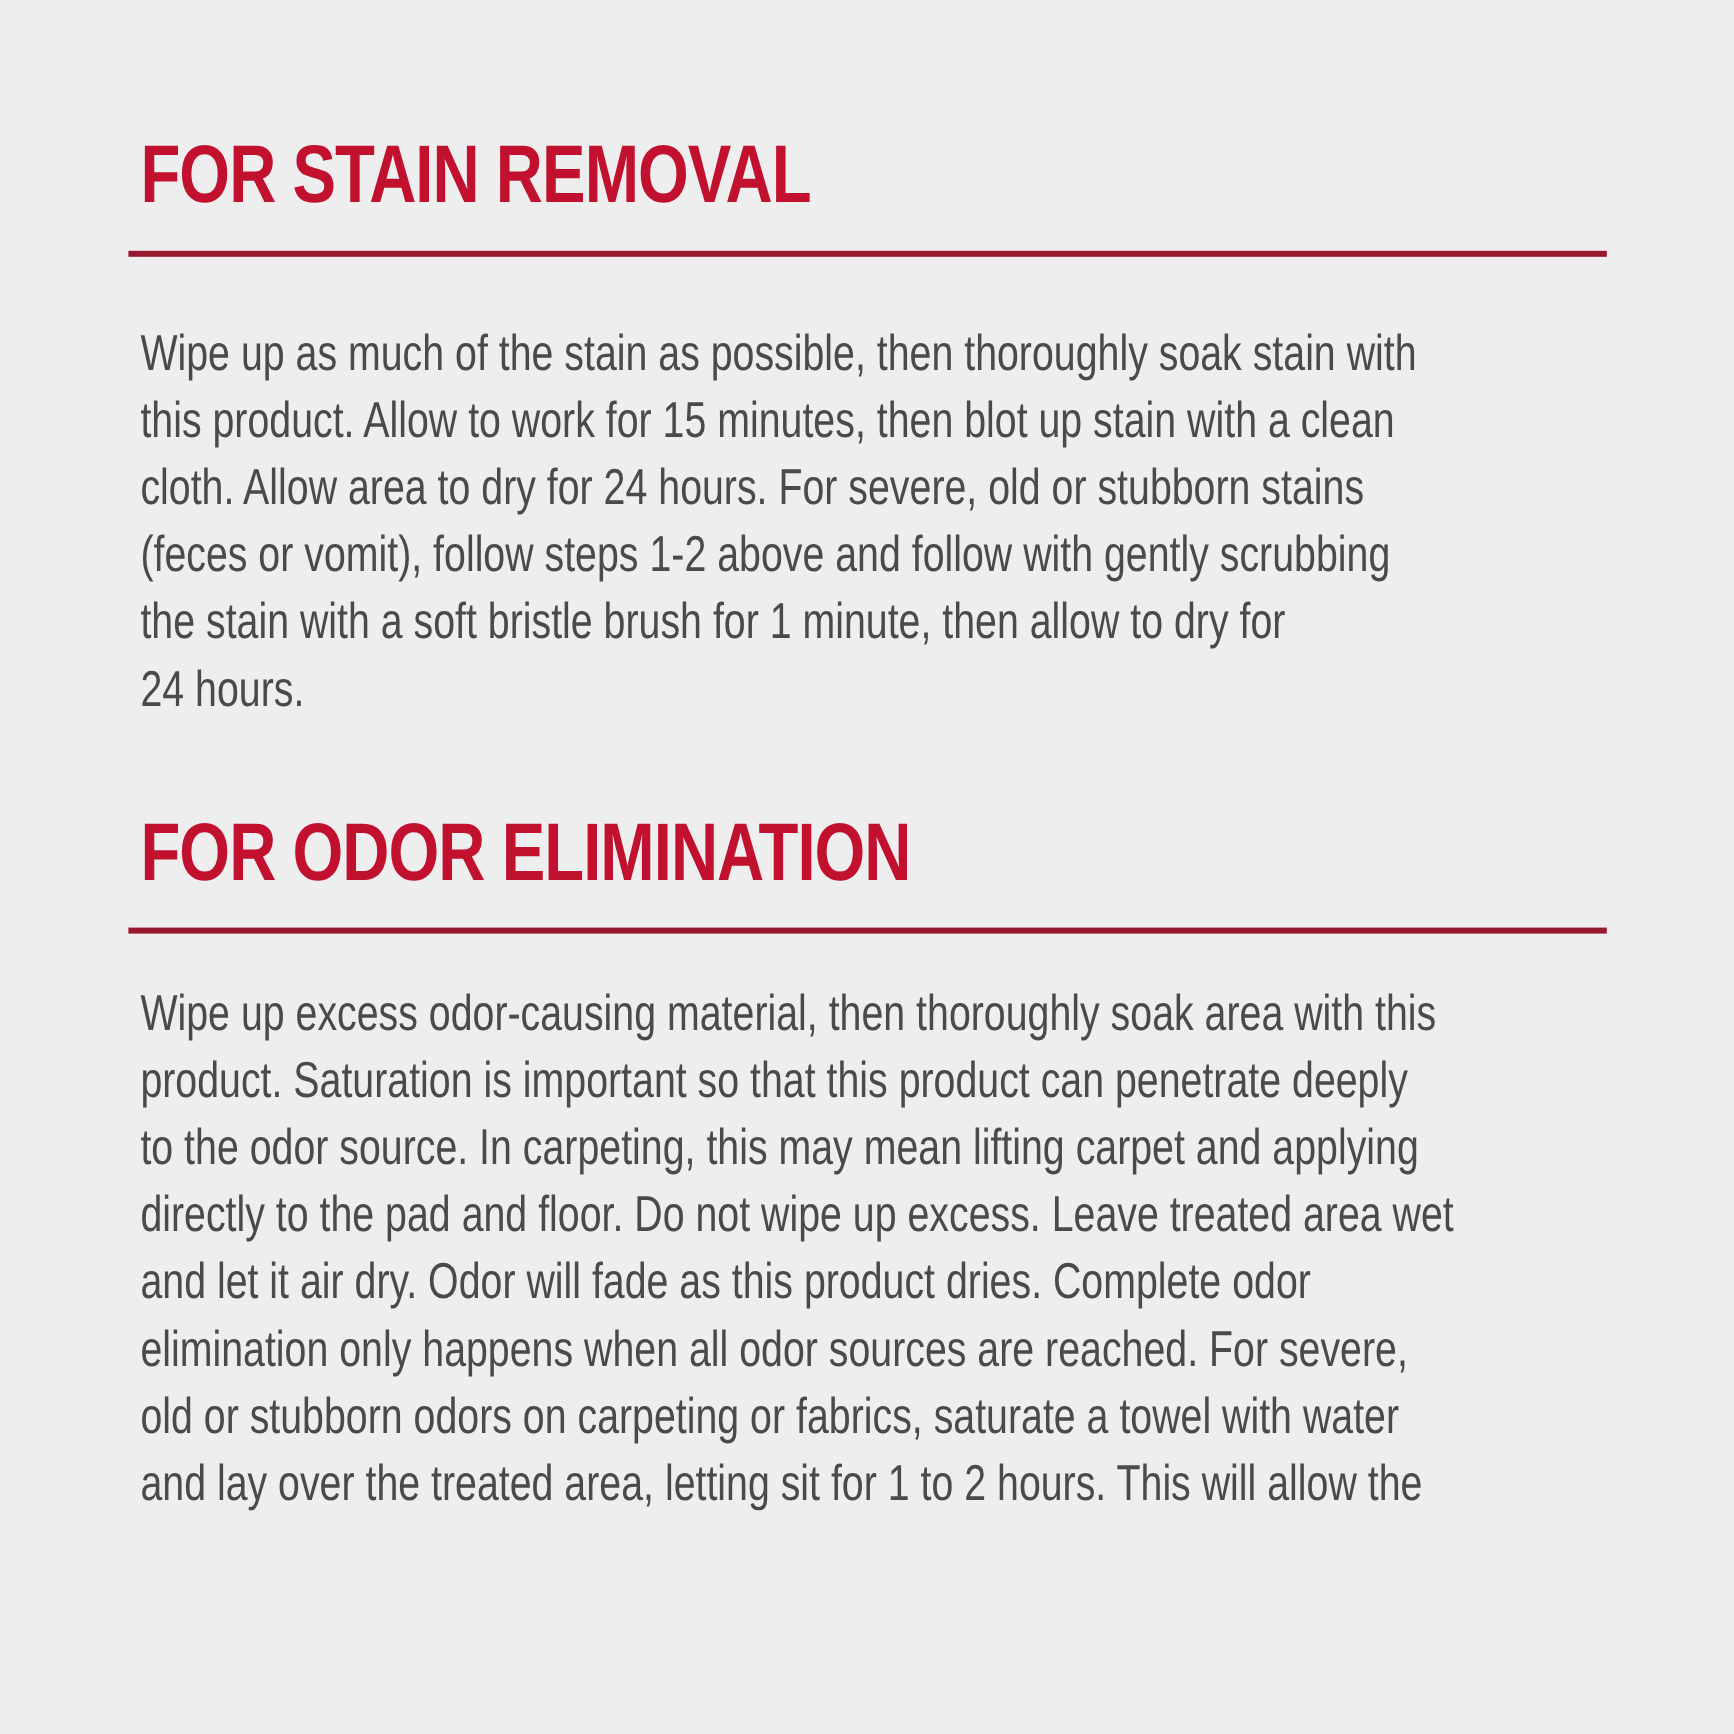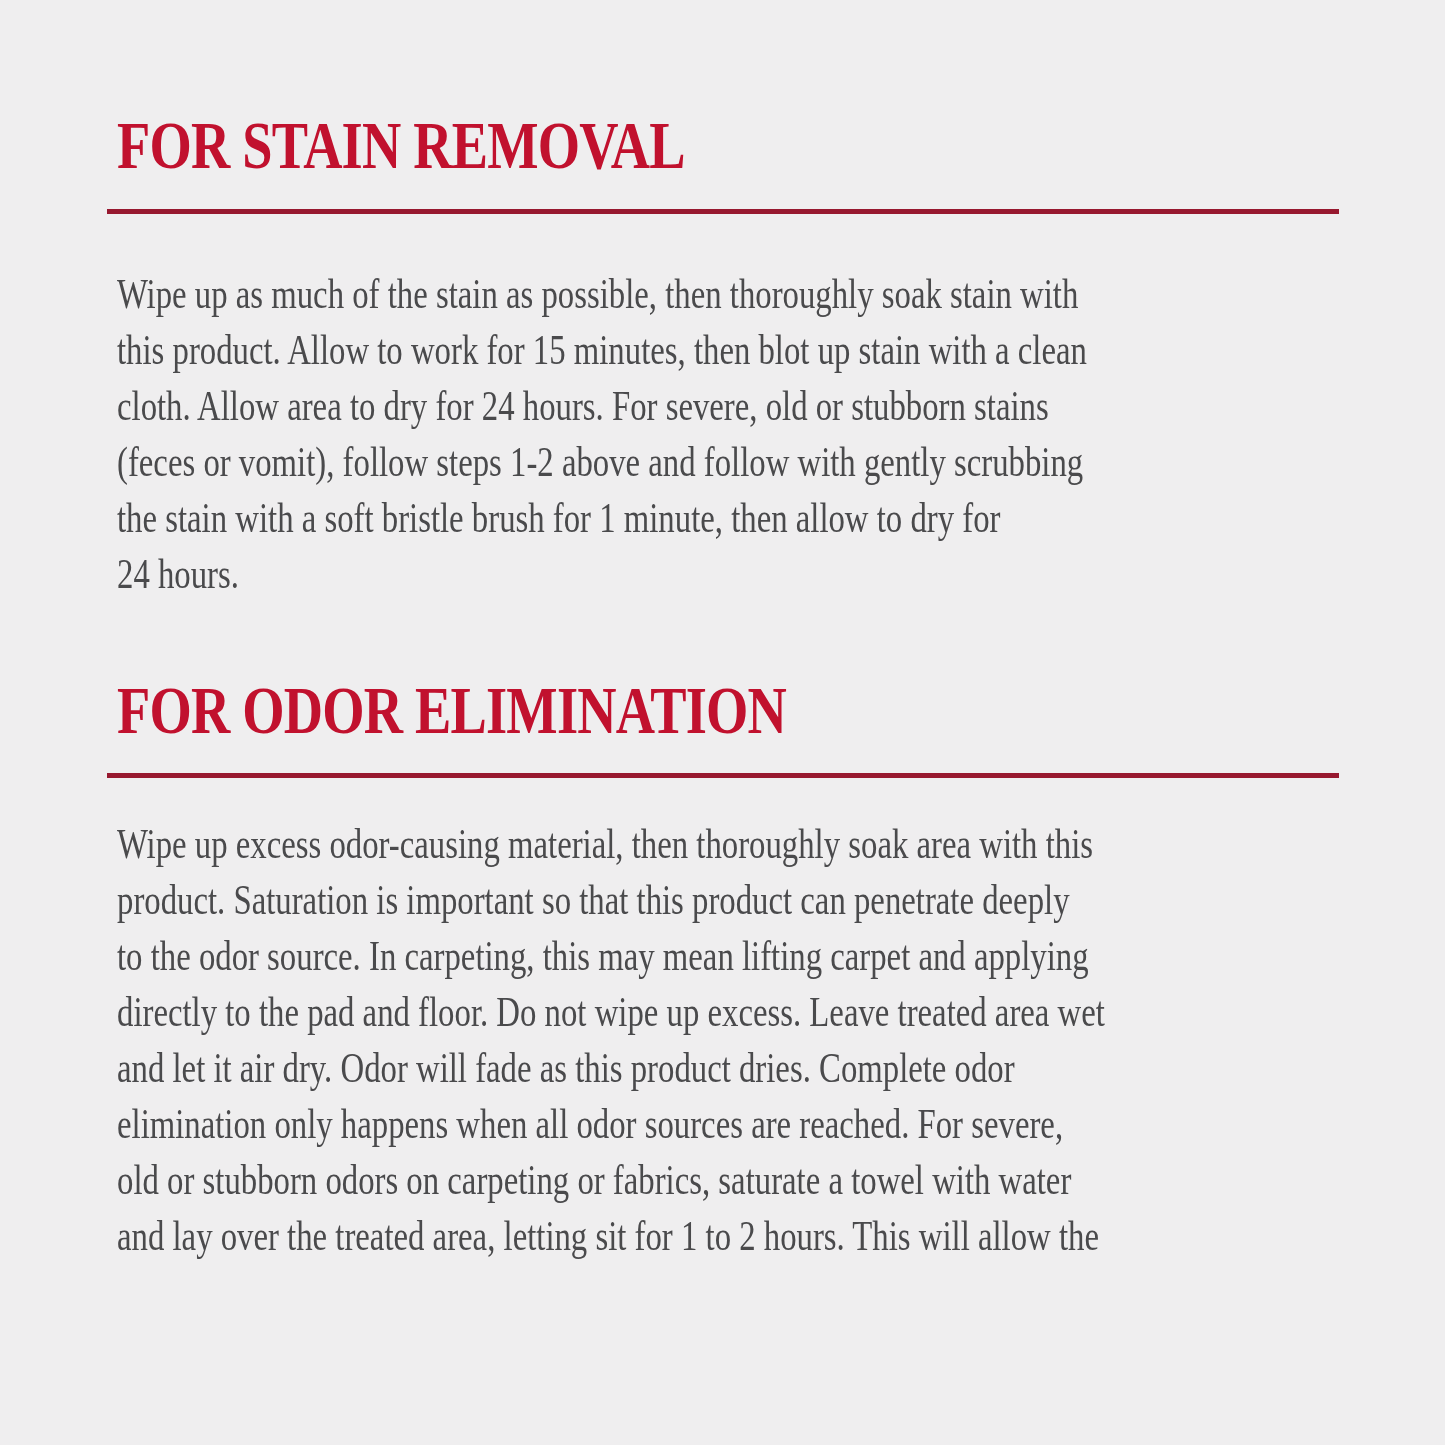--- a/index.html
+++ b/index.html
@@ -12,21 +12,21 @@
     margin: 0;
     padding: 0;
     background: var(--page-bg);
   }
   .page {
     position: relative;
     width: 1445px;
     height: 1259px;
     background: var(--page-bg);
     overflow: hidden;
-    font-family: Liberation Serif, serif;
+    font-family: Liberation Sans, sans-serif;
   }
   .section-heading {
     position: absolute;
     left: 117px;
     margin: 0;
     font-size: 68px;
     line-height: 68px;
     font-weight: bold;
     letter-spacing: -1px;
     color: var(--heading-red);

